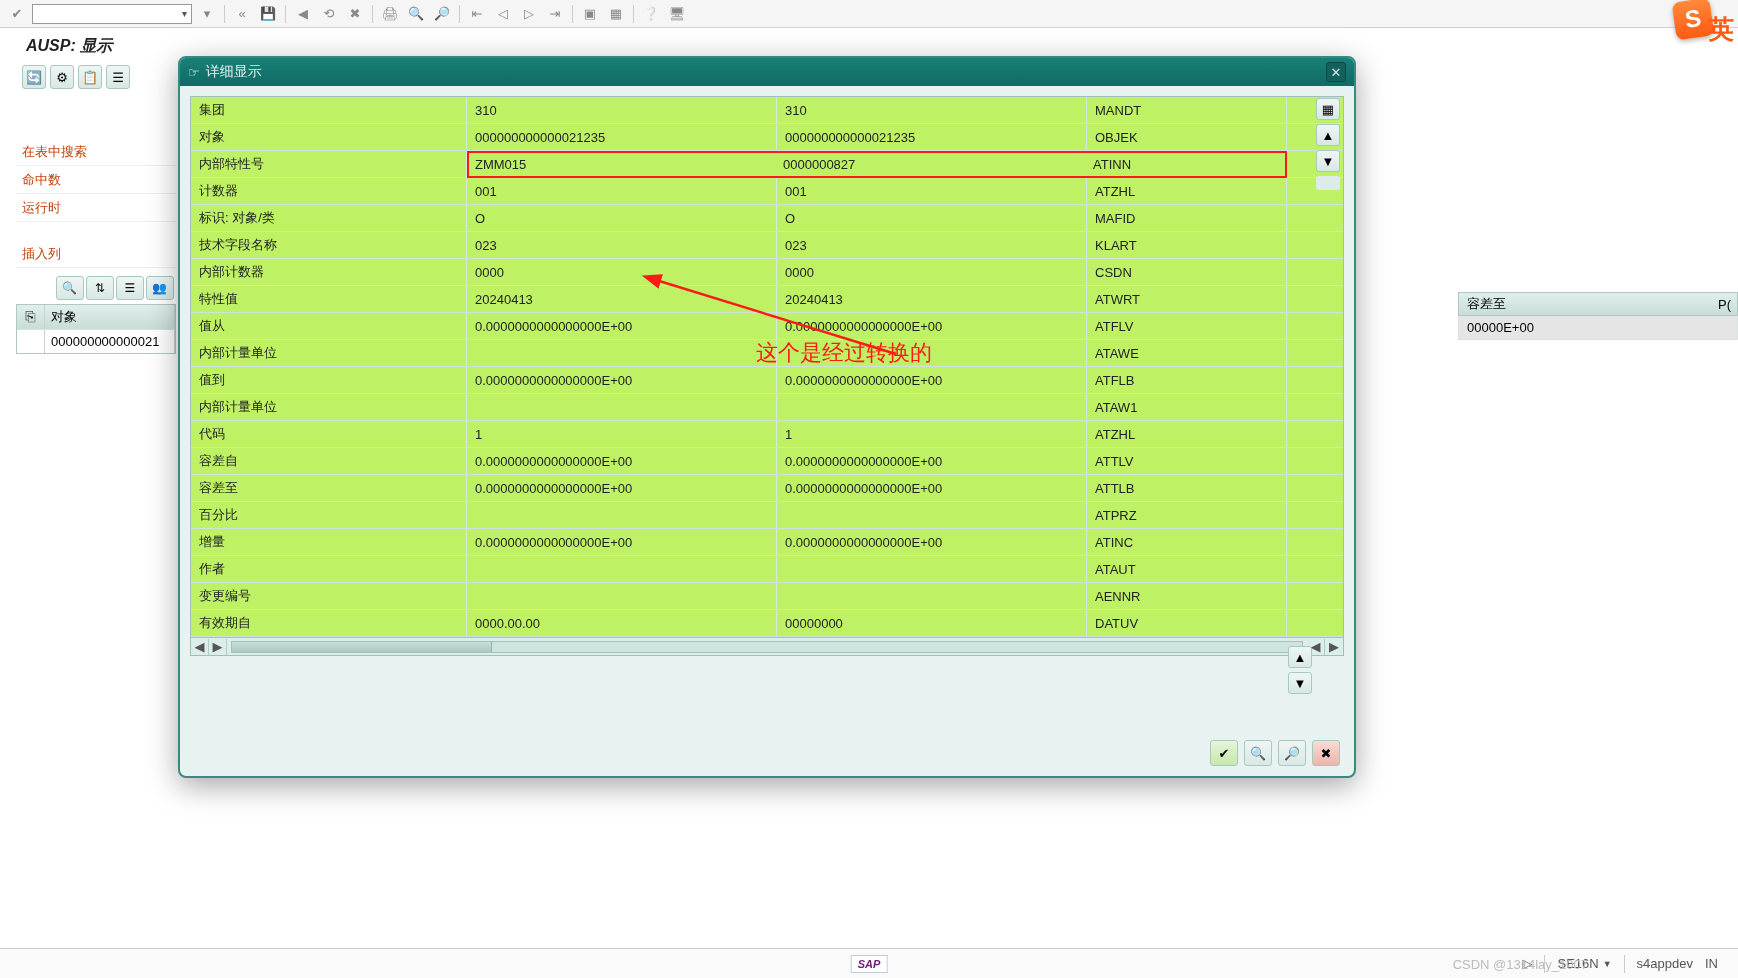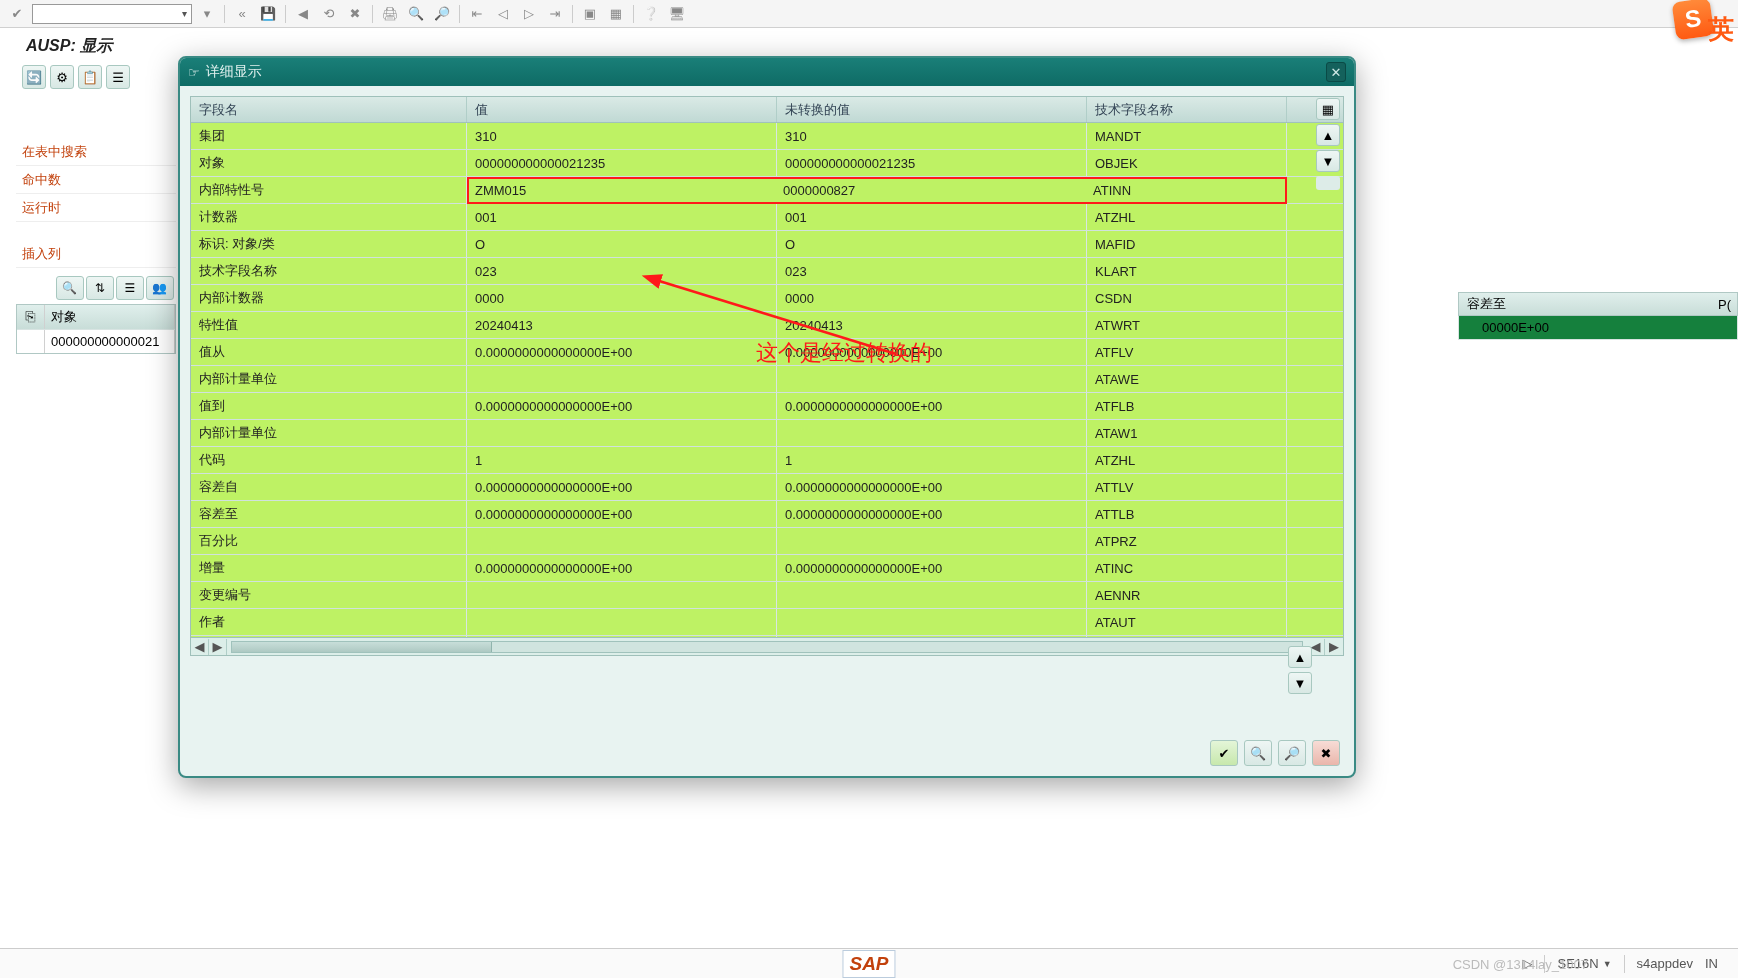--- a/index.html
+++ b/index.html
@@ -28,21 +28,21 @@
 .left-grid { border: 1px solid #b0c8c4; }
 .left-grid .lg-head { background: linear-gradient(#e0efec,#c8ddd8); height: 24px; display: flex; align-items: center; }
 .left-grid .lg-row { height: 24px; display: flex; align-items: center; background: #fff; border-top: 1px solid #d8e4e2; }
 .left-grid .lg-cell { padding: 0 6px; border-right: 1px solid #d0d0d0; height:100%; display:flex; align-items:center; }
 .lg-c0 { width: 28px; justify-content:center; }
 .lg-c1 { flex: 1; }
 
 
 .right-frag { position: absolute; right: 0; top: 90px; width: 280px; }
 .right-frag .rf-head { background: linear-gradient(#e0efec,#c8ddd8); height: 24px; border: 1px solid #b0c8c4; padding-left: 8px; display: flex; align-items: center; margin-top: 202px;}
-.right-frag .rf-cell { height: 24px; border: 1px solid #d8e4e2; border-top:none; padding-left: 23px; display: flex; align-items: center; background:#15803d; }
+.right-frag .rf-cell { height: 24px; border: 1px solid #d8e4e2; border-top:none; padding-left: 8px; display: flex; align-items: center; background:#e5e5e5; }
 
 
 .dialog { position: absolute; left: 178px; top: 56px; width: 1178px; height: 722px; background: #e8f3f1; border: 2px solid #3a8a84; border-radius: 8px; box-shadow: 0 8px 30px rgba(0,0,0,0.35); overflow: hidden; }
 .dialog-header { height: 28px; background: linear-gradient(#1a7f78,#0e6b65); display: flex; align-items: center; padding: 0 8px; color: #e0f0ee; }
 .dialog-header .dh-icon { margin-right: 6px; }
 .dialog-header .dh-title { flex: 1; font-size: 14px; }
 .dialog-header .dh-close { width: 20px; height: 20px; background: #14615c; border: 1px solid #0a4a46; display:flex; align-items:center; justify-content:center; cursor:pointer; color:#cfe8e5; border-radius:3px; }
 
 .dialog-body { position: relative; padding: 10px 10px 0 10px; height: calc(100% - 28px); }
 
@@ -73,21 +73,21 @@
 .annot { position: absolute; left: 576px; top: 252px; color: #ff1a1a; font-size: 22px; font-weight: 500; pointer-events: none; }
 .arrow-svg { position: absolute; left: 456px; top: 188px; pointer-events: none; }
 
 .dialog-footer { position: absolute; right: 14px; bottom: 10px; display: flex; gap: 6px; }
 .dialog-footer .df-btn { width: 28px; height: 26px; border: 1px solid #a8c8c0; border-radius: 3px; background: linear-gradient(#eef6f4,#d8e8e4); display: inline-flex; align-items: center; justify-content: center; cursor: pointer; }
 .df-btn.ok { background: linear-gradient(#e4f5d8,#c7e8ac); }
 .df-btn.cancel { background: linear-gradient(#f7dcd6,#eab6ab); }
 
 
 .statusbar { position:absolute; bottom:0; left:0; right:0; border-top:1px solid #ccc; height:30px; display:flex; align-items:center; justify-content:flex-end; padding: 0 20px; gap: 12px; color:#555; background:#fafafa;}
-.statusbar .sap-logo { position:absolute; left:50%; transform:translateX(-50%); font-weight:bold; font-style:italic; color:#c2410c; background:#fff; padding:2px 6px; border:1px solid #bcd; font-size:19px;}
+.statusbar .sap-logo { position:absolute; left:50%; transform:translateX(-50%); font-weight:bold; font-style:italic; color:#701a75; background:#fff; padding:2px 6px; border:1px solid #bcd; font-size:11px;}
 .statusbar .sb-item { display:flex; align-items:center; gap:4px;}
 .statusbar .sep-v { width:1px; height:18px; background:#ccc;}
 
 
 .ime-badge { position:absolute; right:0; top:0; width:64px; height:54px; }
 .ime-badge .sq { width:38px; height:38px; border-radius:8px; background:linear-gradient(#ff8a3a,#ff5a12); transform: rotate(-8deg); display:flex; align-items:center; justify-content:center; color:#fff; font-weight:bold; font-size:24px; box-shadow:0 2px 5px rgba(0,0,0,.3);}
 .ime-badge .ch { font-size:26px; color:#ff5a12; font-weight:bold; position:absolute; right:4px; top:12px;}
 
 .watermark { position:absolute; right:150px; bottom:6px; color:#bbb; font-size:13px;}
 
@@ -177,26 +177,20 @@
   </div>
   <div class="dialog-body">
     <div class="side-icons">
       <span class="si">▦</span>
       <span class="si">▲</span>
       <span class="si">▼</span>
       <span class="si" style="height:14px;background:#ddece8;border:none"></span>
     </div>
 
     <div class="grid-wrap">
-      <div class="grid-head">
-        <div class="gh-cell c0">字段名</div>
-        <div class="gh-cell c1">值</div>
-        <div class="gh-cell c2">未转换的值</div>
-        <div class="gh-cell c3">技术字段名称</div>
-      </div>
       <div class="grid-rows" id="grid-rows">
           <div class="grid-row">
             <div class="gr-cell c0">集团</div>
             <div class="gr-cell c1">310</div>
             <div class="gr-cell c2">310</div>
             <div class="gr-cell c3">MANDT</div>
           </div>
           <div class="grid-row">
             <div class="gr-cell c0">对象</div>
             <div class="gr-cell c1">000000000000021235</div>
@@ -287,30 +281,30 @@
             <div class="gr-cell c2"></div>
             <div class="gr-cell c3">ATPRZ</div>
           </div>
           <div class="grid-row">
             <div class="gr-cell c0">增量</div>
             <div class="gr-cell c1">0.0000000000000000E+00</div>
             <div class="gr-cell c2">0.0000000000000000E+00</div>
             <div class="gr-cell c3">ATINC</div>
           </div>
           <div class="grid-row">
+            <div class="gr-cell c0">作者</div>
+            <div class="gr-cell c1"></div>
+            <div class="gr-cell c2"></div>
+            <div class="gr-cell c3">ATAUT</div>
+          </div>
+          <div class="grid-row">
             <div class="gr-cell c0">变更编号</div>
             <div class="gr-cell c1"></div>
             <div class="gr-cell c2"></div>
             <div class="gr-cell c3">AENNR</div>
-          </div>
-          <div class="grid-row">
-            <div class="gr-cell c0">作者</div>
-            <div class="gr-cell c1"></div>
-            <div class="gr-cell c2"></div>
-            <div class="gr-cell c3">ATAUT</div>
           </div>
           <div class="grid-row">
             <div class="gr-cell c0">有效期自</div>
             <div class="gr-cell c1">0000.00.00</div>
             <div class="gr-cell c2">00000000</div>
             <div class="gr-cell c3">DATUV</div>
           </div>
         </div>
       <div class="hscroll">
         <span class="hs-btn">◀</span>

